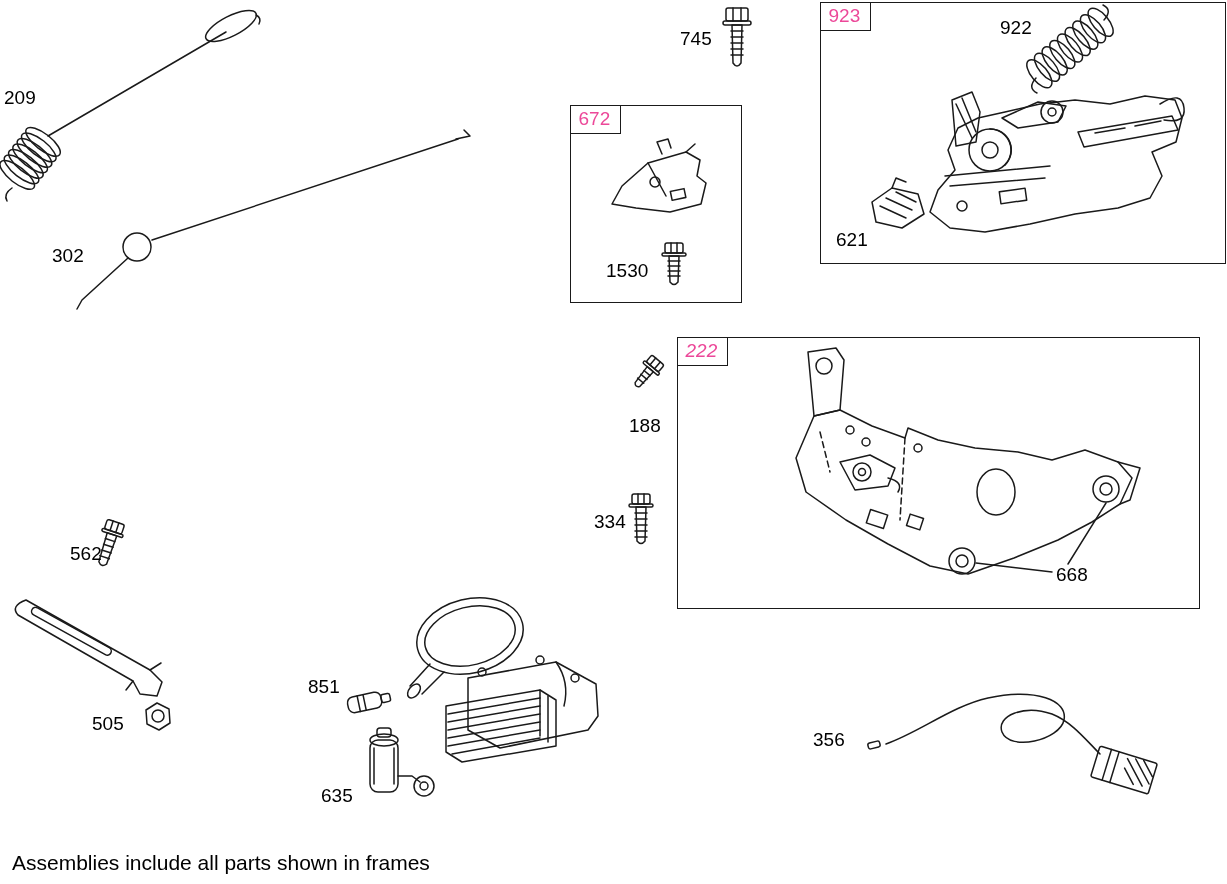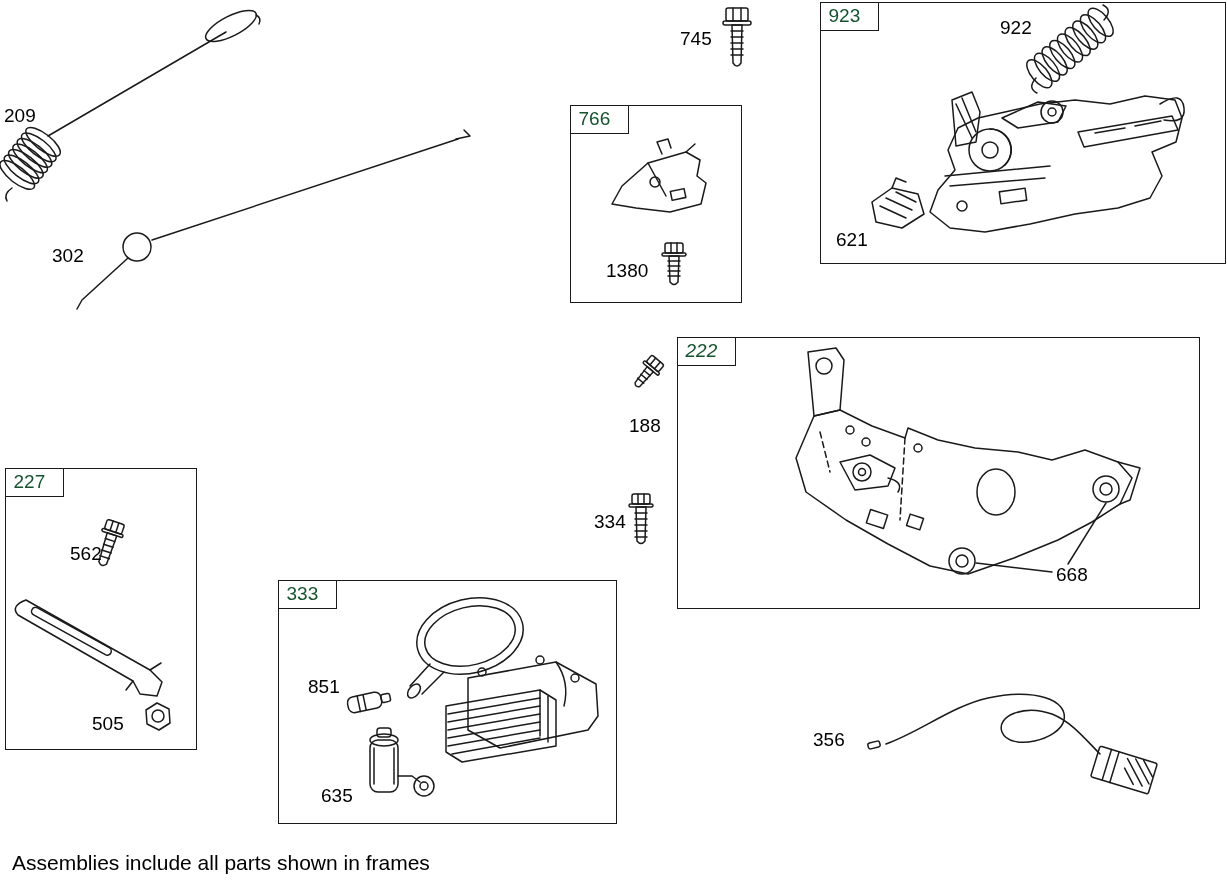--- a/index.html
+++ b/index.html
@@ -13,22 +13,22 @@
   #artwork{position:absolute;left:0;top:0;z-index:1;}
   .frame{
     position:absolute;z-index:2;
     border:1.5px solid #1a1a1a;
     background:transparent;
   }
   .frame-tag{
     position:absolute;left:-1.5px;top:-1.5px;
     border:1.5px solid #1a1a1a;
     background:#ffffff;
-    padding:2px 18px 3px 8px;
-    font-size:19px;color:#14532d;
+    padding:2px 10px 3px 8px;
+    font-size:19px;color:#ec4899;
     line-height:22px;
   }
   .plabel{
     position:absolute;z-index:3;
     font-size:19px;color:#000;
     white-space:nowrap;
     line-height:20px;
   }
   .footer-note{
     position:absolute;z-index:3;
@@ -233,39 +233,33 @@
           <rect x="0" y="0" width="60" height="32" rx="2"></rect>
           <path d="M12,0 v32 M20,0 v32"></path>
           <path d="M30,4 l22,22 M38,2 l20,20 M46,1 l13,13 M30,14 l13,13"></path>
         </g>
       </g>
 
     </g>
   </svg>
 
   <div class="frame" style="left:570px;top:105px;width:170px;height:196px;">
-    <div class="frame-tag">766</div>
+    <div class="frame-tag">672</div>
   </div>
   <div class="frame" style="left:820px;top:2px;width:404px;height:260px;">
     <div class="frame-tag">923</div>
   </div>
   <div class="frame" style="left:677px;top:337px;width:521px;height:270px;font-style:italic;">
     <div class="frame-tag">222</div>
   </div>
-  <div class="frame" style="left:5px;top:468px;width:190px;height:280px;">
-    <div class="frame-tag">227</div>
-  </div>
-  <div class="frame" style="left:278px;top:580px;width:337px;height:242px;">
-    <div class="frame-tag">333</div>
-  </div>
-
-  <span class="plabel" style="left:4px;top:106px;">209</span>
+
+  <span class="plabel" style="left:4px;top:88px;">209</span>
   <span class="plabel" style="left:52px;top:246px;">302</span>
   <span class="plabel" style="left:680px;top:29px;">745</span>
-  <span class="plabel" style="left:606px;top:261px;">1380</span>
+  <span class="plabel" style="left:606px;top:261px;">1530</span>
   <span class="plabel" style="left:1000px;top:18px;">922</span>
   <span class="plabel" style="left:836px;top:230px;">621</span>
   <span class="plabel" style="left:629px;top:416px;">188</span>
   <span class="plabel" style="left:594px;top:512px;">334</span>
   <span class="plabel" style="left:1056px;top:565px;">668</span>
   <span class="plabel" style="left:70px;top:544px;">562</span>
   <span class="plabel" style="left:92px;top:714px;">505</span>
   <span class="plabel" style="left:308px;top:677px;text-align:right;">851</span>
   <span class="plabel" style="left:321px;top:786px;">635</span>
   <span class="plabel" style="left:813px;top:730px;">356</span>

